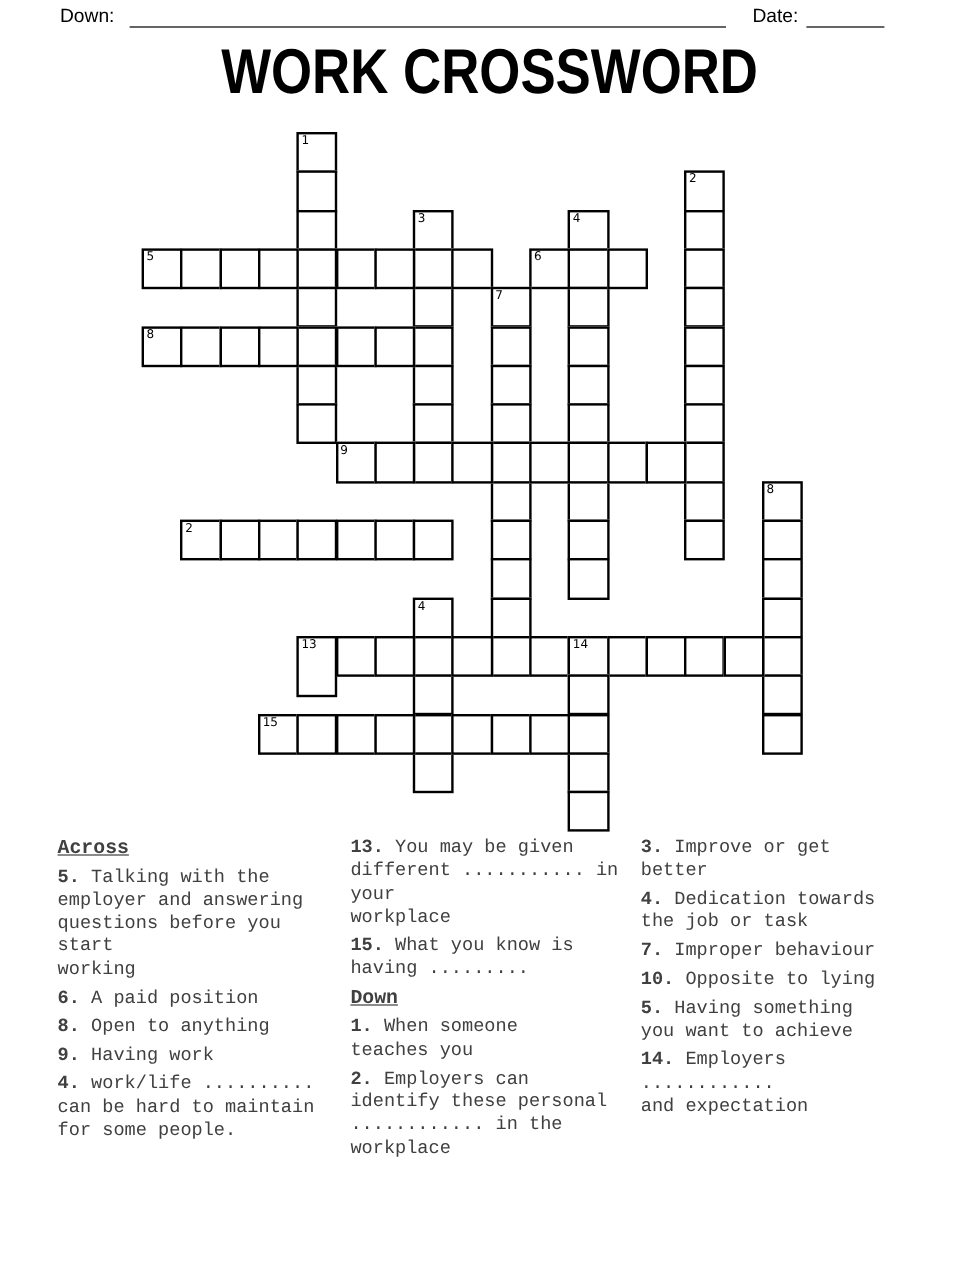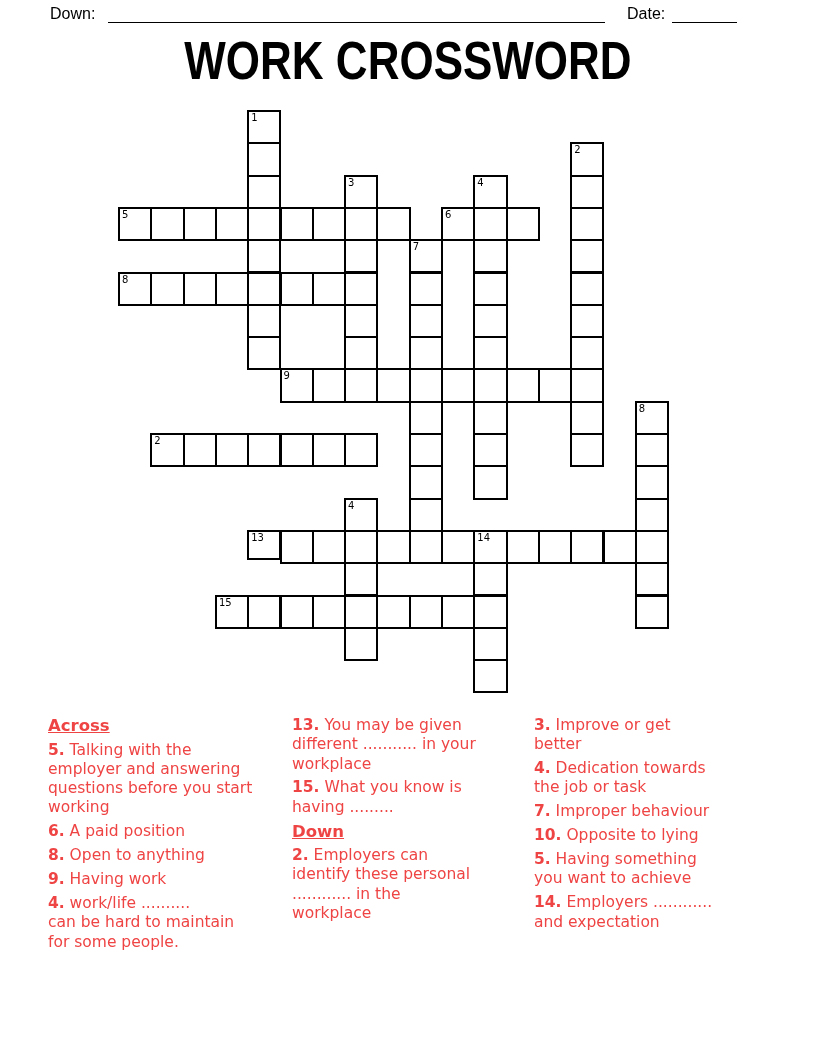--- a/index.html
+++ b/index.html
@@ -24,21 +24,21 @@
   }
   #grid{position:absolute;left:0;top:0;}
   .cell{
     position:absolute;box-sizing:border-box;border:2px solid #000;background:#fff;
   }
   .cellnum{
     position:absolute;top:0;left:2px;font-size:10px;line-height:1.15;
     font-family:"DejaVu Sans",sans-serif;color:#000;
   }
   .clues-col{
-    position:absolute;top:716px;font-size:15.5px;line-height:19.3px;color:#ef4444;
+    position:absolute;top:697px;font-size:15.5px;line-height:19.3px;color:#404040;font-family:Liberation Mono, monospace;
   }
   .clue{margin-bottom:4.6px;white-space:pre-line;}
   .clue b{font-weight:bold;}
   .clue-header{
     font-weight:bold;text-decoration:underline;font-size:16.5px;
     margin-bottom:5px;line-height:19.5px;
   }
 </style>
 </head>
 <body>
@@ -153,21 +153,21 @@
     <div class="cell" style="left: 279.5px; top: 433px; width: 34.3px; height: 34.3px;"></div>
     <div class="cell" style="left: 311.8px; top: 433px; width: 34.3px; height: 34.3px;"></div>
     <div class="cell" style="left: 344.1px; top: 433px; width: 34.3px; height: 34.3px;"></div>
     <div class="cell" style="left: 344.1px; top: 497.6px; width: 34.3px; height: 34.3px;">
       <span class="cellnum">4</span>
     </div>
     <div class="cell" style="left: 344.1px; top: 529.9px; width: 34.3px; height: 34.3px;"></div>
     <div class="cell" style="left: 344.1px; top: 562.2px; width: 34.3px; height: 34.3px;"></div>
     <div class="cell" style="left: 344.1px; top: 594.5px; width: 34.3px; height: 34.3px;"></div>
     <div class="cell" style="left: 344.1px; top: 626.8px; width: 34.3px; height: 34.3px;"></div>
-    <div class="cell" style="left: 247.2px; top: 529.9px; width: 34.3px; height: 30px;">
+    <div class="cell" style="left: 247.2px; top: 529.9px; width: 34.3px; height: 51px;">
       <span class="cellnum">13</span>
     </div>
     <div class="cell" style="left: 279.5px; top: 529.9px; width: 34.3px; height: 34.3px;"></div>
     <div class="cell" style="left: 311.8px; top: 529.9px; width: 34.3px; height: 34.3px;"></div>
     <div class="cell" style="left: 376.4px; top: 529.9px; width: 34.3px; height: 34.3px;"></div>
     <div class="cell" style="left: 441px; top: 529.9px; width: 34.3px; height: 34.3px;"></div>
     <div class="cell" style="left: 473.3px; top: 529.9px; width: 34.3px; height: 34.3px;">
       <span class="cellnum">14</span>
     </div>
     <div class="cell" style="left: 505.6px; top: 529.9px; width: 34.3px; height: 34.3px;"></div>
@@ -203,20 +203,22 @@
 can be hard to maintain
 for some people.</div>
     </div>
     <div class="clues-col" style="left: 292px; width: 243px;">
       <div class="clue"><b>13.</b> You may be given
 different ........... in your
 workplace</div>
       <div class="clue"><b>15.</b> What you know is
 having .........</div>
       <div class="clue-header">Down</div>
+      <div class="clue"><b>1.</b> When someone
+teaches you</div>
       <div class="clue"><b>2.</b> Employers can
 identify these personal
 ............ in the
 workplace</div>
     </div>
     <div class="clues-col" style="left: 534px; width: 215px;">
       <div class="clue"><b>3.</b> Improve or get
 better</div>
       <div class="clue"><b>4.</b> Dedication towards
 the job or task</div>

